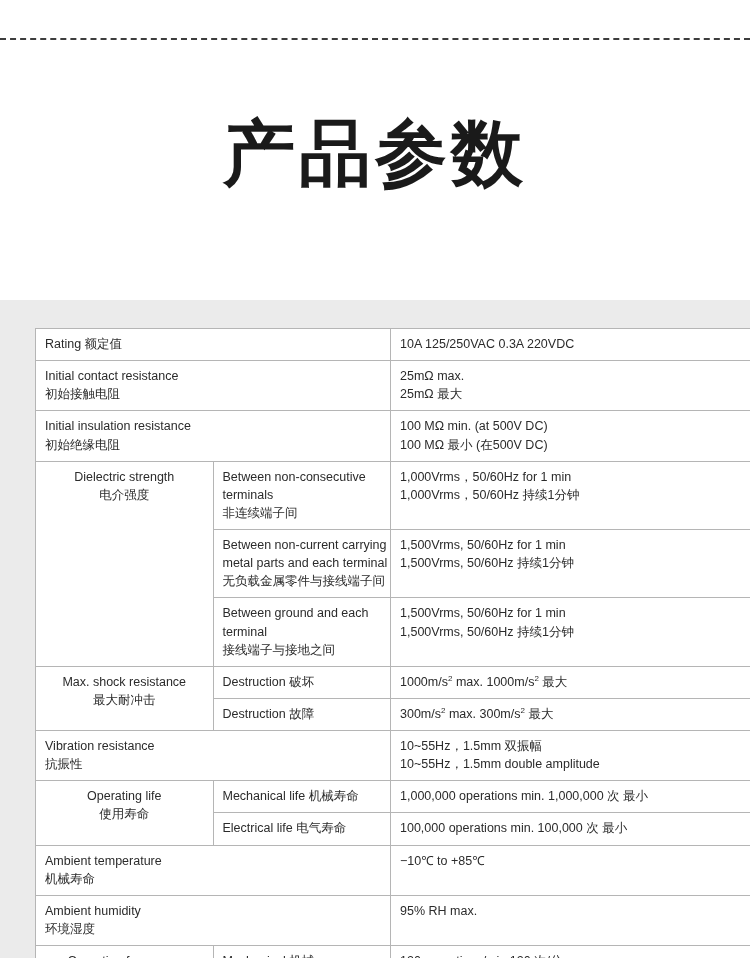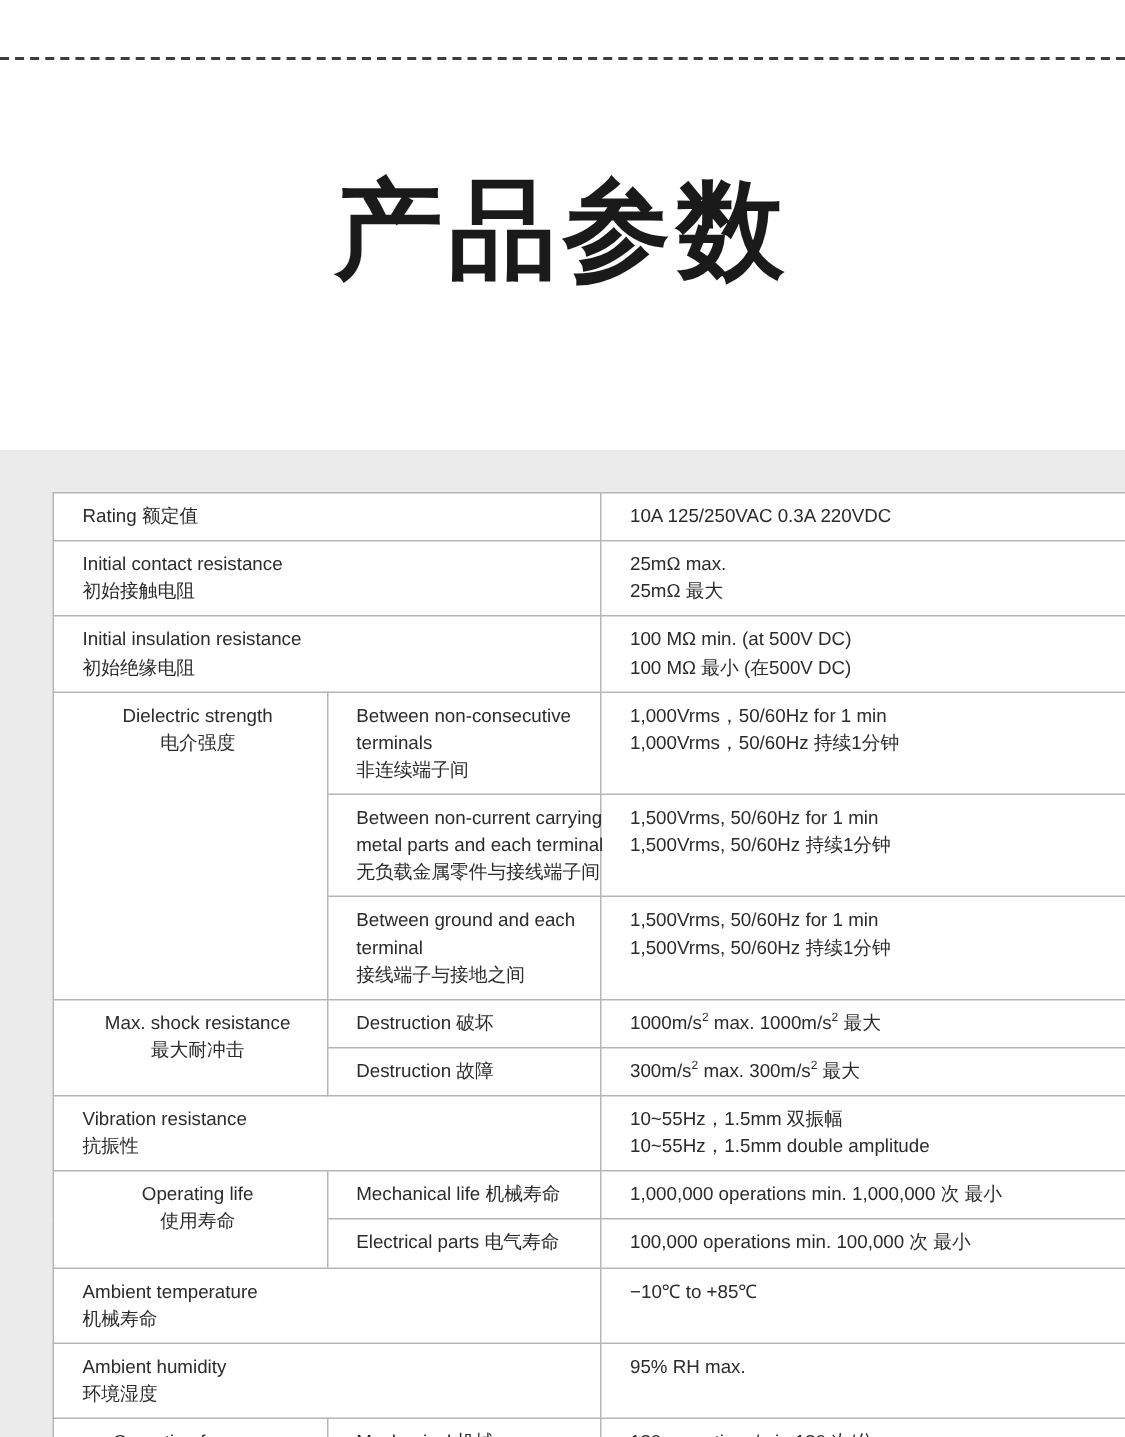--- a/index.html
+++ b/index.html
@@ -109,21 +109,21 @@
     width: 680px;
   }
   table.spec {
     border-collapse: collapse;
     width: 680px;
     table-layout: fixed;
     background: #ffffff;
   }
   table.spec td {
     border: 1px solid #b5b5b5;
-    padding: 6px 9px 7px 19px;
+    padding: 6px 9px 7px 9px;
     font-size: 12.5px;
     line-height: 1.45;
     color: #2b2b2b;
     vertical-align: top;
     background: #ffffff;
   }
   td.c1 { width: 148px; text-align: center; }
   td.c2 { width: 188px; margin-left: 44px; }
   td.c3 { width: 344px; }
   td.c12 { width: 336px; }
@@ -255,21 +255,21 @@
             </td>
             <td class="c2">
               <span class="ln">Mechanical life 机械寿命</span>
             </td>
             <td class="c3">
               <span class="ln">1,000,000 operations min.  1,000,000 次 最小</span>
             </td>
           </tr>
           <tr>
             <td class="c2">
-              <span class="ln">Electrical parts 电气寿命</span>
+              <span class="ln">Electrical life 电气寿命</span>
             </td>
             <td class="c3">
               <span class="ln">100,000 operations min.  100,000 次 最小</span>
             </td>
           </tr>
           <tr>
             <td class="c12" colspan="2">
               <span class="ln">Ambient temperature</span>
               <span class="ln">机械寿命</span>
             </td>

